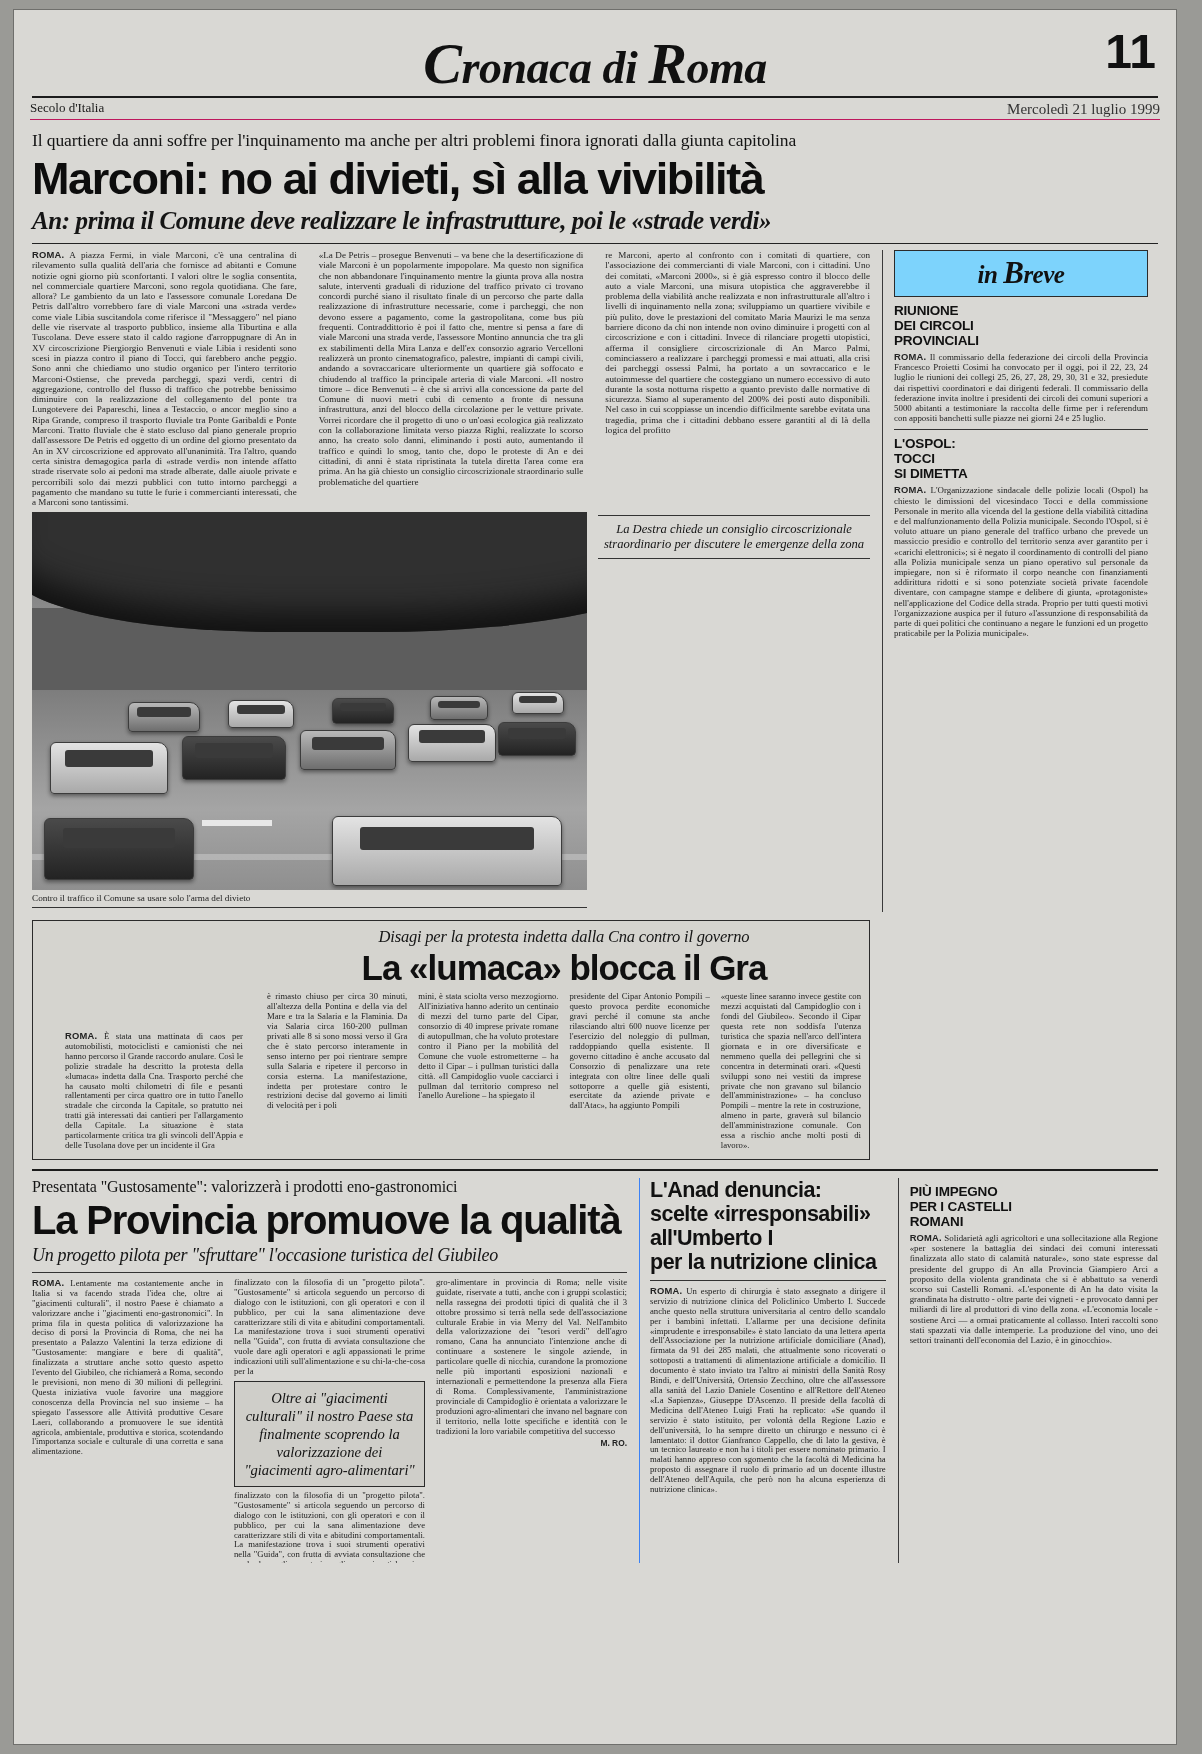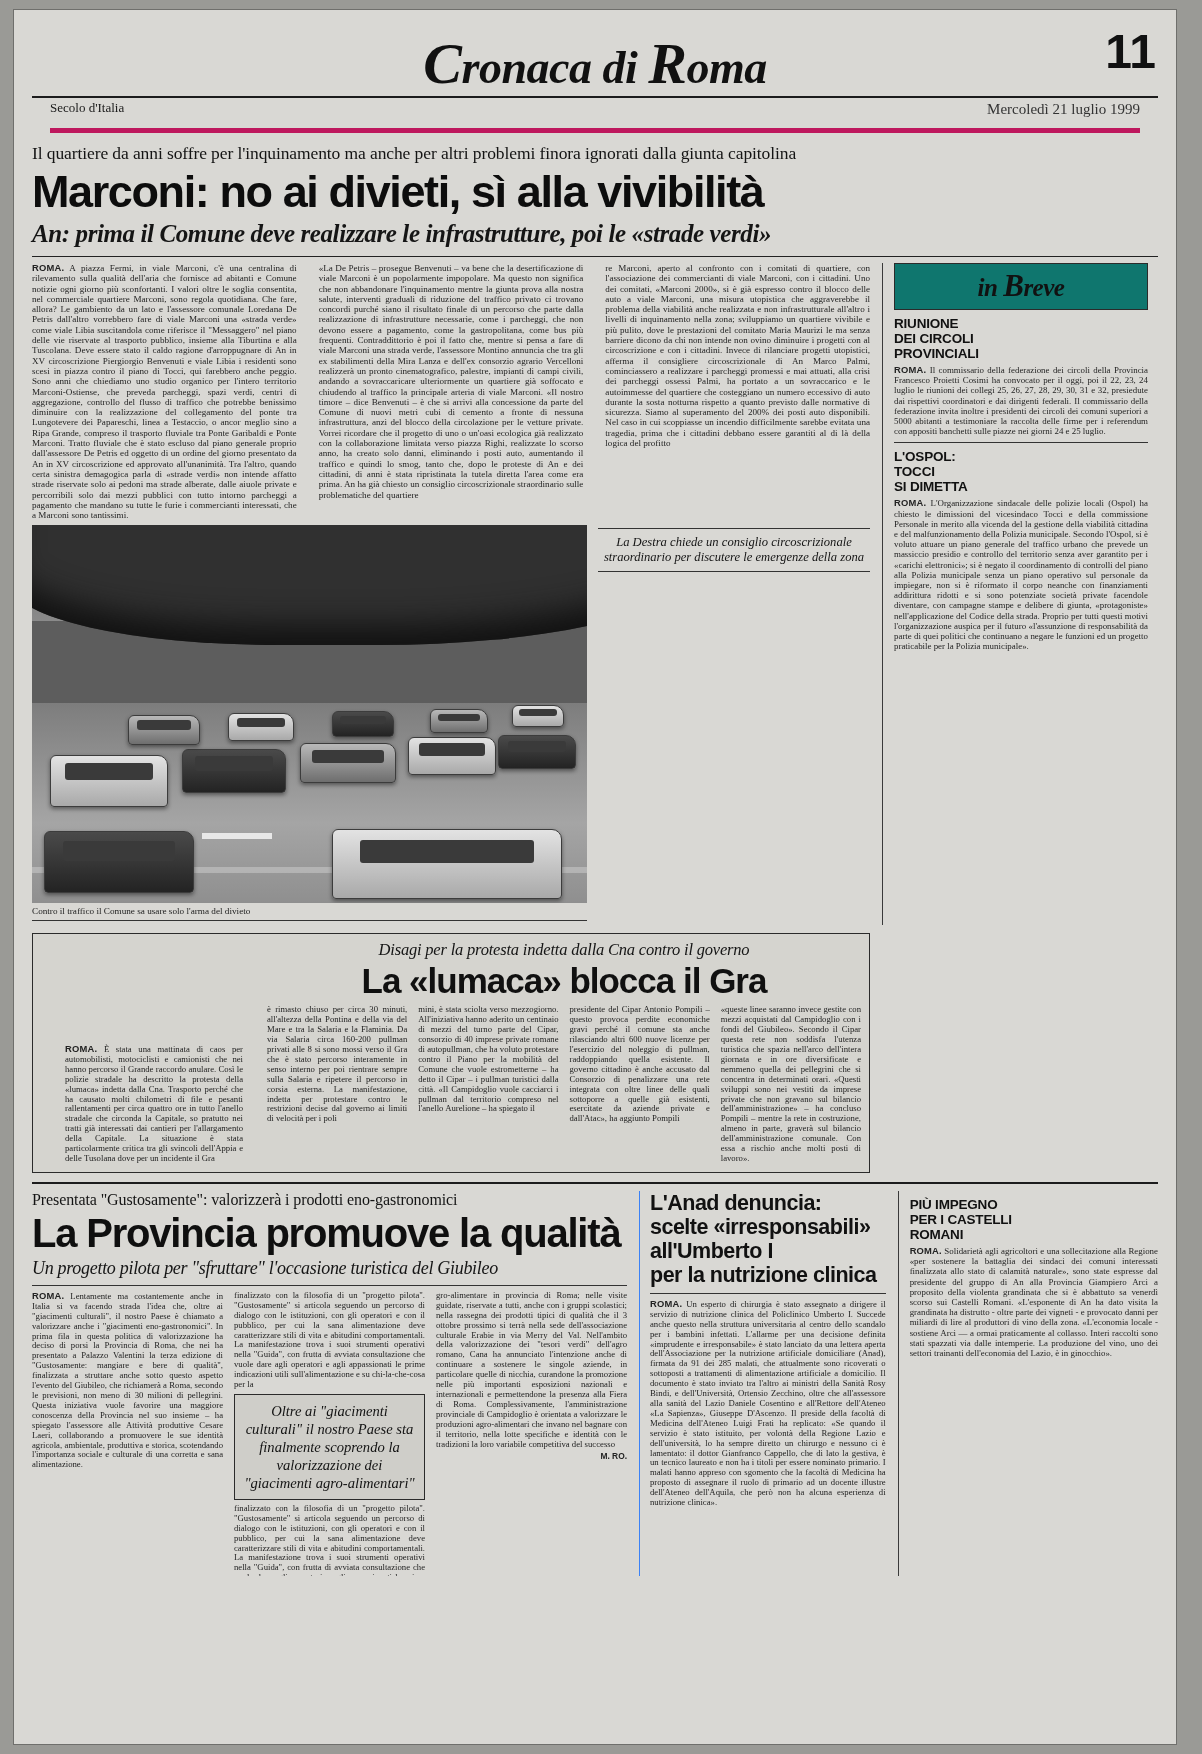--- a/index.html
+++ b/index.html
@@ -40,23 +40,23 @@
   .page-number {
     position:absolute;
     right:2px; top:0px;
     font-family:"Liberation Sans", sans-serif;
     font-weight:bold;
     font-size:48px;
     color:#111;
   }
   .subbar {
     position:relative;
-    margin:0 36px;
-    height:35px;
-    border-bottom:5px solid #be185d;
+    margin:0 16px;
+    height:22px;
+    border-bottom:1px solid #be185d;
   }
   .subbar .left {
     position:absolute; left:0; top:2px;
     font-size:13px; color:#1a1a1a;
     font-family:"Liberation Serif", serif;
   }
   .subbar .right {
     position:absolute; right:0; top:3px;
     font-size:15px; color:#333;
     font-family:"Liberation Serif", serif;
@@ -180,21 +180,21 @@
     text-align:center;
     color:#141414;
     border-top:1px solid #333;
     border-bottom:1px solid #333;
     padding:6px 2px;
     margin:3px 0 5px 0;
   }
   
   .inbreve {
     border:1px solid #2b2b2b;
-    background:#0f766e;
+    background:#7dd3fc;
     padding:4px 6px 5px 6px;
     text-align:center;
     margin-bottom:6px;
   }
   .inbreve-title {
     font-family:"Liberation Serif", serif;
     font-style:italic;
     font-weight:bold;
     font-size:25px;
     color:#111;

